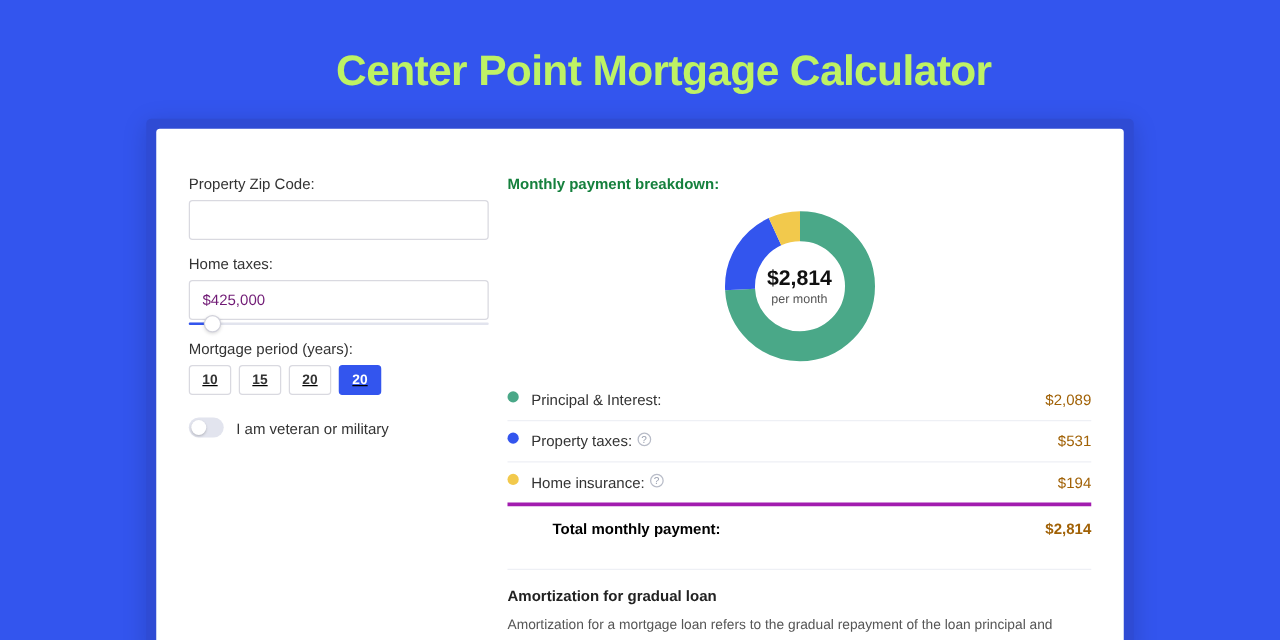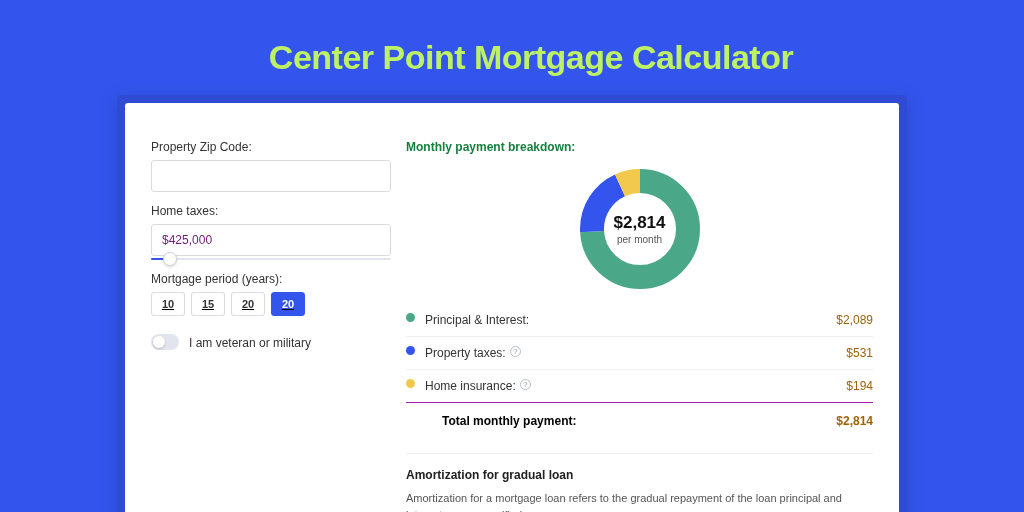--- a/index.html
+++ b/index.html
@@ -137,21 +137,21 @@
     align-items:center; justify-content:center;
   }
   .donut-amount { font-size: 17px; font-weight: 800; color:#111; }
   .donut-sub { font-size: 10px; color:#555; margin-top:1px; }
   .legend { font-size: 12px; }
   .legend-row {
     display:flex; align-items:flex-start;
     padding: 9px 0;
     border-bottom: 1px solid #eef0f5;
   }
-  .legend-row:last-of-type { border-bottom: 1px solid #a21caf; }
+  .legend-row:last-of-type { border-bottom: 3px solid #a21caf; }
   .dot {
     width:9px; height:9px; border-radius:50%;
     margin-right:10px; flex:0 0 9px;
   }
   .legend-label { color:#333; }
   .info-icon {
     display:inline-flex;
     width:11px; height:11px;
     border:1px solid #b8bcc8;
     border-radius:50%;

